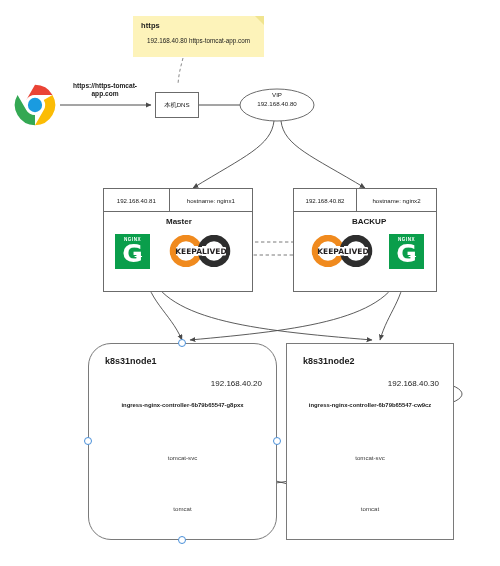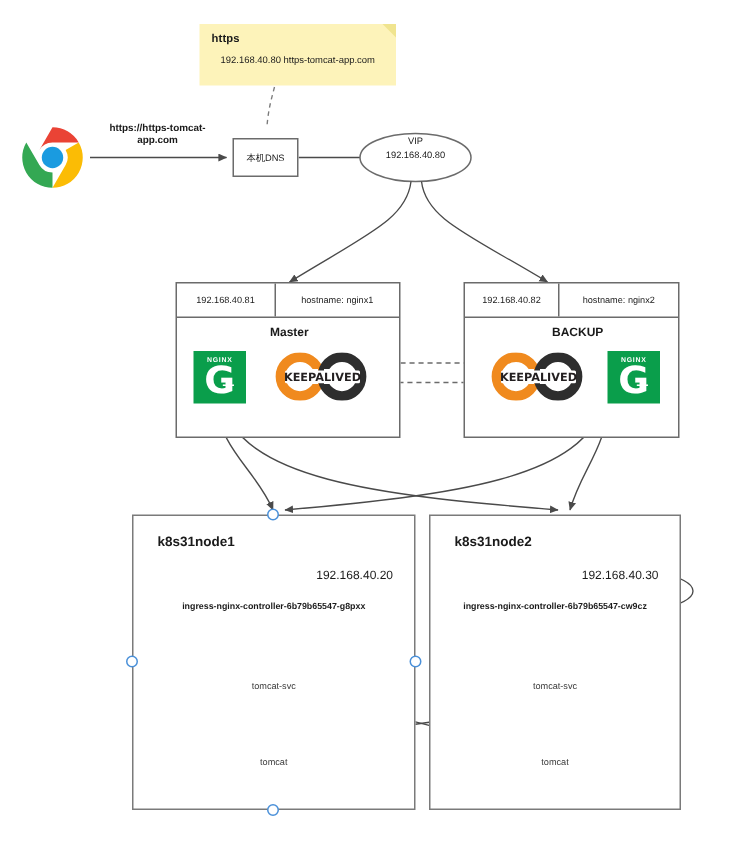--- a/index.html
+++ b/index.html
@@ -99,22 +99,22 @@
     line-height: 9px;
   }
 
   
   .host-box {
     position: absolute;
     border: 1px solid #6b6b6b;
     box-sizing: border-box;
     background: #ffffff;
   }
-  #host1 { left: 117px; top: 188px; width: 150px; height: 104px; }
-  #host2 { left: 309px; top: 188px; width: 144px; height: 104px; padding-left: 28px; }
+  #host1 { left: 103px; top: 188px; width: 150px; height: 104px; }
+  #host2 { left: 293px; top: 188px; width: 144px; height: 104px; padding-left: 28px; }
   .host-hdr {
     position: absolute;
     left: 0; top: 0; right: 0;
     height: 22px;
     border-bottom: 1px solid #6b6b6b;
     display: flex;
   }
   .host-hdr .cell {
     display: flex;
     align-items: center;
@@ -167,21 +167,21 @@
   #host1 .ka-logo { left: 60px; }
   #host2 .ka-logo { left: 12px; }
 
   
   .k8s-box {
     position: absolute;
     border: 1px solid #7a7a7a;
     box-sizing: border-box;
     background: #ffffff;
   }
-  #k8snode1 { left: 88px; top: 343px; width: 189px; height: 197px; }
+  #k8snode1 { left: 88px; top: 343px; width: 189px; height: 197px; border-radius: 23px; }
   #k8snode2 { left: 286px; top: 343px; width: 168px; height: 197px; }
   .k8s-name {
     position: absolute;
     left: 16px; top: 12px;
     font-size: 9px;
     font-weight: bold;
     color: #1a1a1a;
   }
   .k8s-ip {
     position: absolute;

